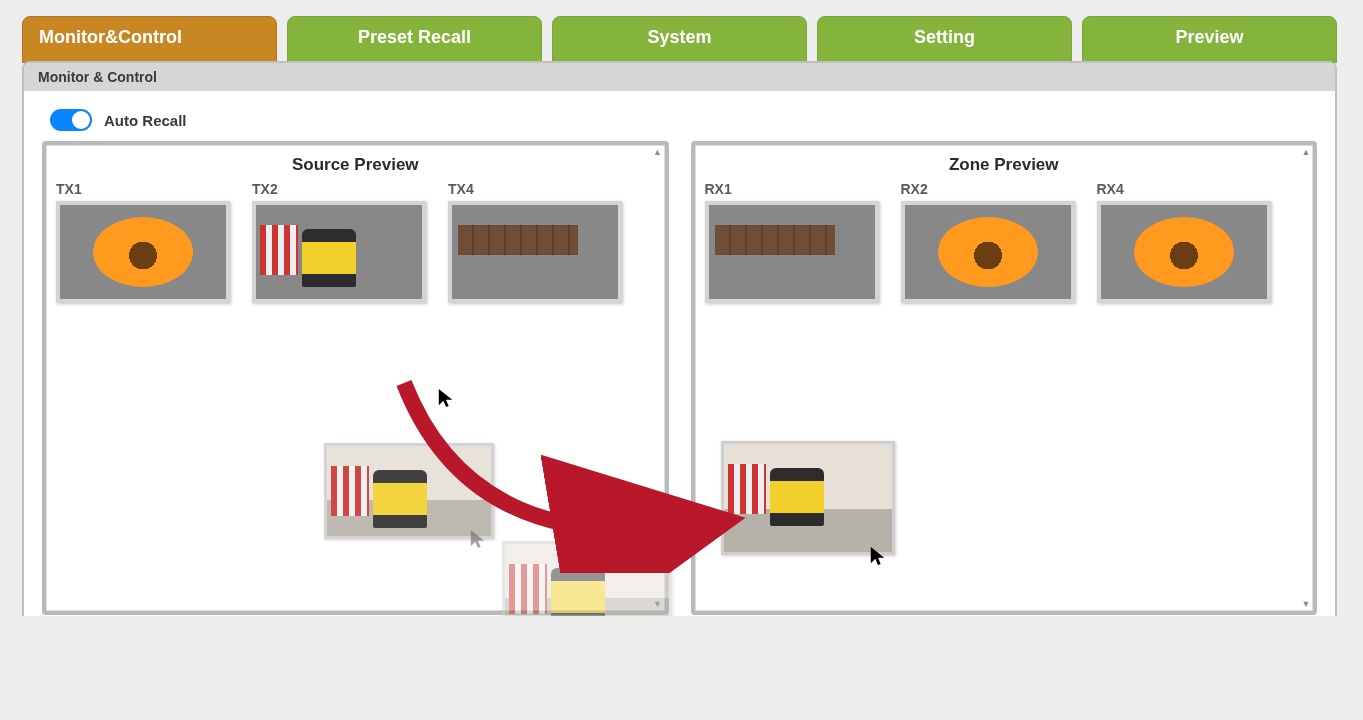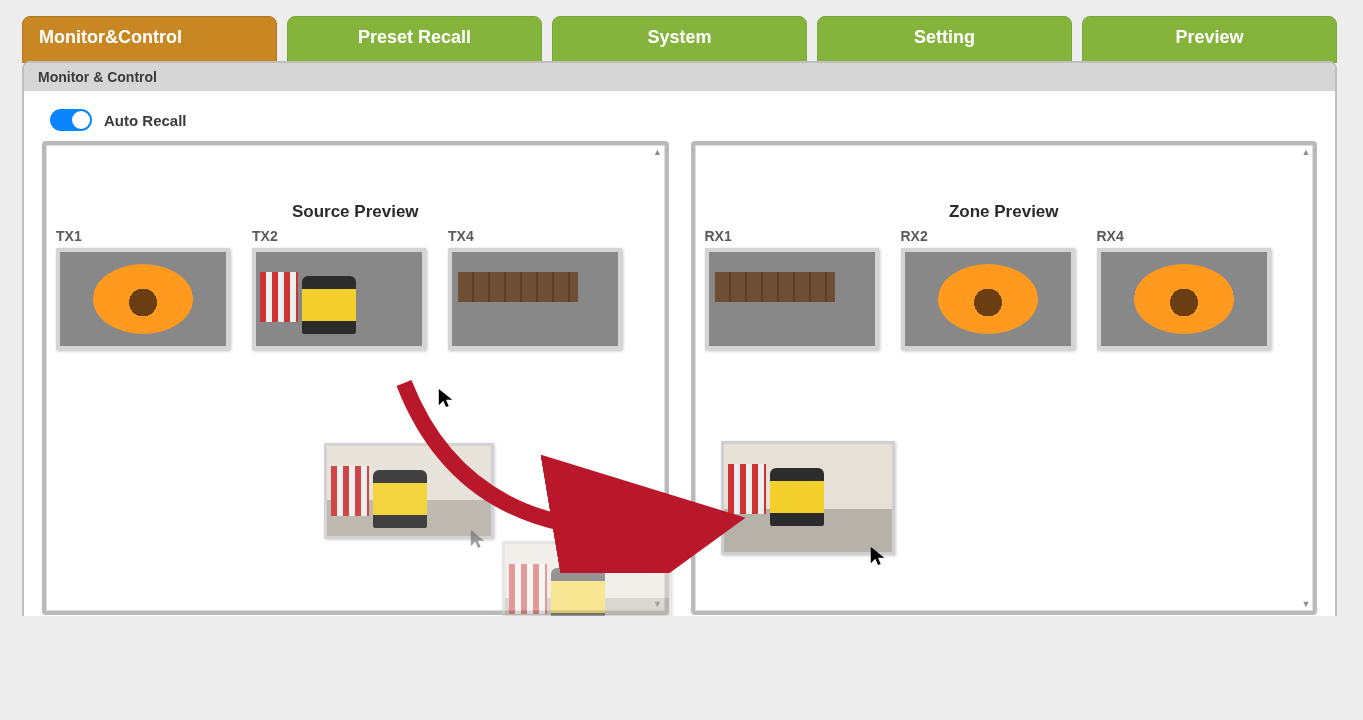--- a/index.html
+++ b/index.html
@@ -17,21 +17,21 @@
 
   
   .autorow{display:flex;align-items:center;gap:12px;padding:18px 0 10px 26px;}
   .toggle{width:42px;height:22px;border-radius:20px;background:#0a84ff;position:relative;cursor:pointer;}
   .toggle .knob{width:18px;height:18px;border-radius:50%;background:#fff;position:absolute;top:2px;right:2px;}
   .autolabel{font-weight:bold;color:#3a3a3a;font-size:15px;}
 
   
   .previews{display:flex;gap:22px;padding:0 18px 0 18px;}
   .pvbox{flex:1;border:4px solid #b9b9b9;border-radius:4px;background:#fff;box-shadow:inset 0 0 0 1px #dcdcdc;height:474px;position:relative;box-sizing:border-box;overflow:hidden;}
-  .pvtitle{text-align:center;font-weight:bold;font-size:17px;color:#2b2b2b;padding:10px 0 6px;margin-top:47px;}
+  .pvtitle{text-align:center;font-weight:bold;font-size:17px;color:#2b2b2b;padding:10px 0 6px;}
   .scrollmark{position:absolute;right:2px;width:10px;height:10px;display:flex;align-items:center;justify-content:center;color:#8d8d8d;font-size:9px;}
   .scrollmark.top{top:2px;} .scrollmark.bot{bottom:2px;}
   .thumbs{display:flex;flex-wrap:wrap;padding:0 10px;}
   .thumb{width:196px;margin:0 0 14px 0;}
   .thumb .lbl{font-weight:bold;font-size:14px;color:#5a5a5a;margin-bottom:4px;}
   .thumb .img{width:166px;height:94px;border:4px solid #d4d4d4;box-shadow:1px 1px 3px rgba(0,0,0,.25);background:#888;}
 
   
   .flower{background:linear-gradient(160deg,#2d4016 0 55%,#1a2a0d 55%);position:relative;overflow:hidden;}
   .flower::before{content:"";position:absolute;inset:0;margin:auto;width:100px;height:70px;background:radial-gradient(circle at 50% 55%,#6b3d12 0 14px,#ff9a1f 14px 50px,transparent 50px);border-radius:50%;}

